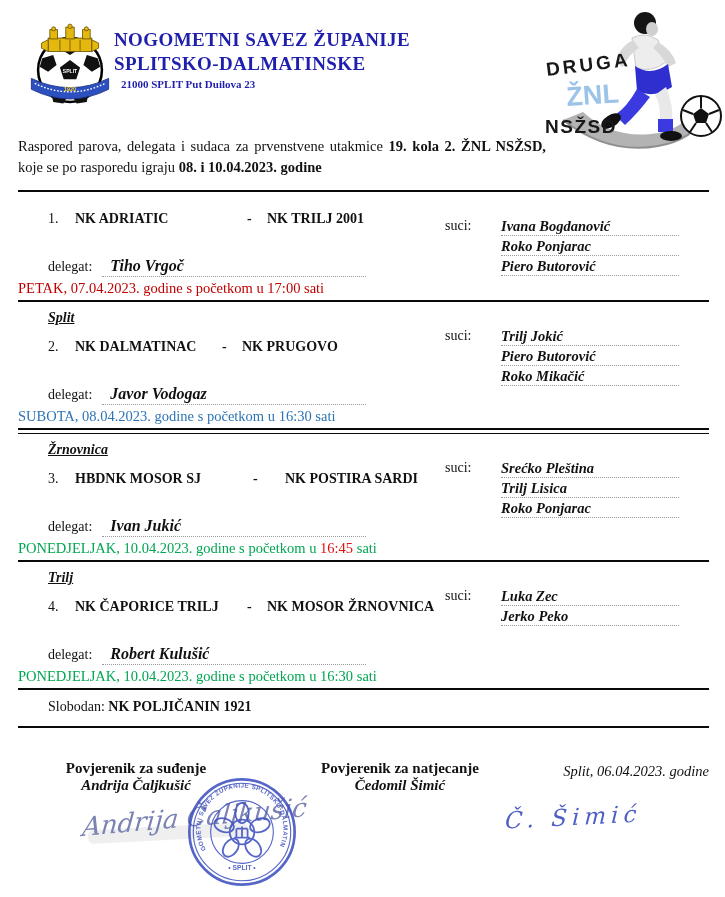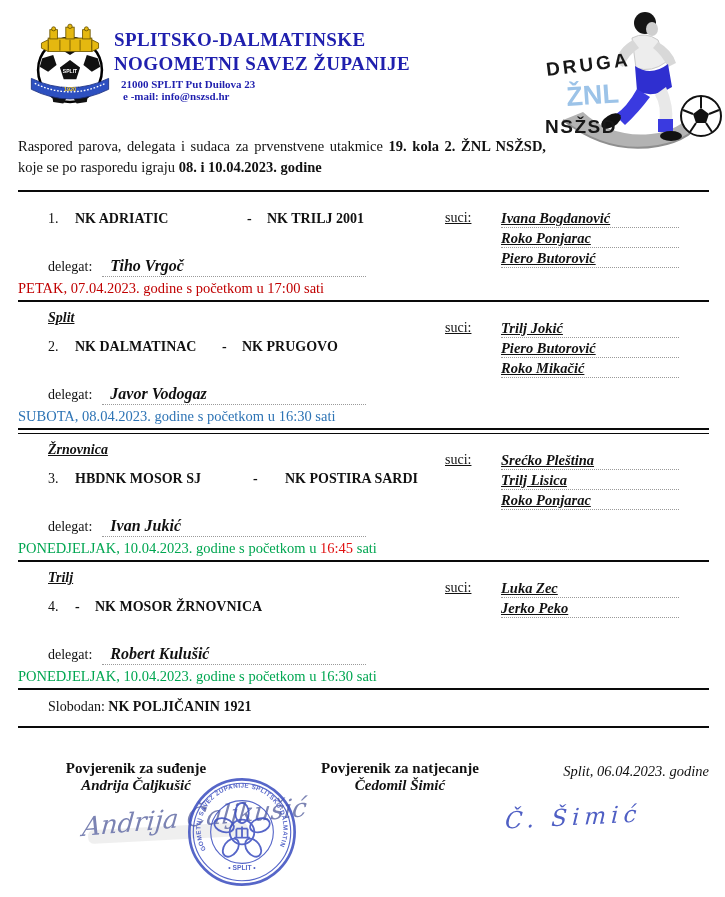--- a/index.html
+++ b/index.html
@@ -27,21 +27,21 @@
   .match-row{margin:11px 0 0 48px;height:20px;font-size:14px;display:flex;align-items:baseline;}
   .match-num{width:27px;}
   .team-home{font-weight:bold;width:172px;}
   .team-sep{font-weight:bold;width:20px;}
   .team-away{font-weight:bold;}
   .delegat-row{margin:26px 0 0 48px;height:22px;font-size:14px;display:flex;align-items:baseline;}
   .delegat-label{margin-right:10px;}
   .delegat-name{display:inline-block;width:256px;border-bottom:1px dotted #9a9a9a;
                 font-weight:bold;font-style:italic;font-size:16px;padding:0 0 1px 8px;}
   .sched{margin:1px 0 0 18px;height:20px;font-size:14.5px;}
-  .suci-block{position:absolute;left:445px;top:18px;display:flex;font-size:14px;text-decoration:underline;}
+  .suci-block{position:absolute;left:445px;top:26px;display:flex;font-size:14px;}
   .suci-label{width:44px;margin-right:12px;}
   .ref-col{width:178px;}
   .ref-name{border-bottom:1px dotted #9a9a9a;font-weight:bold;font-style:italic;
             font-size:14.5px;height:16px;line-height:16px;padding-bottom:1px;margin-bottom:2px;}
   
   .free-row{margin:9px 0 8px 48px;height:19px;font-size:14px;}
   .free-team{font-weight:bold;}
   
   .footer{display:flex;margin:32px 16px 0 30px;align-items:flex-start;}
   .f-col{text-align:center;}
@@ -92,24 +92,23 @@
           <line x1="50" y1="20" x2="50" y2="33"></line>
           <line x1="62" y1="20" x2="62" y2="33"></line>
       </g>
 
       <path d="M4,66 Q50,88 96,66 L96,79 Q50,102 4,79 Z" fill="#2d50c0" stroke="#1a2f80" stroke-width="1"></path>
       <path d="M8,72 Q50,92 92,72" fill="none" stroke="#ffffff" stroke-width="1.6" stroke-dasharray="2,2"></path>
       <text x="50" y="81" text-anchor="middle" font-size="6.5" font-weight="bold" fill="#ffd21e" font-family="Liberation Sans, sans-serif">1920</text>
     </svg>
 
     <div class="org-block">
+      <div class="org-title">NOGOMETNI SAVEZ ŽUPANIJE</div>
       <div class="org-title">SPLITSKO-DALMATINSKE</div>
-      <div class="org-title">NOGOMETNI SAVEZ ŽUPANIJE</div>
       <div class="org-addr">21000 SPLIT  Put Duilova 23</div>
-      <div class="org-mail">e -mail: info@nszsd.hr</div>
     </div>
 
     <svg class="league-logo" viewBox="0 0 190 150">
 
       <path d="M30,118 Q75,153 125,144 Q168,136 180,100 L166,98 Q155,128 118,132 Q78,136 50,110 Z" fill="#b3b3b3"></path>
       <path d="M30,118 Q75,153 125,144 Q160,138 174,112" fill="none" stroke="#8f8f8f" stroke-width="2"></path>
 
       <circle cx="112" cy="21" r="11" fill="#151515"></circle>
       <ellipse cx="119" cy="27" rx="6" ry="7" fill="#cfcfcf"></ellipse>
       <path d="M99,36 Q112,29 125,38 L133,60 Q119,71 103,66 Z" fill="#ededed" stroke="#c9c9c9" stroke-width="1"></path>
@@ -210,20 +209,21 @@
       <span class="delegat-name">Ivan Jukić</span>
     </div>
     <div class="sched"><span style="color: rgb(0, 166, 81);">PONEDJELJAK, 10.04.2023. godine s početkom u </span><span style="color: rgb(224, 16, 16);">16:45</span><span style="color: rgb(0, 166, 81);"> sati</span></div>
   </div>
   <div class="rule"></div>
 
   <div class="section">
     <div class="venue">Trilj</div>
     <div class="match-row">
       <span class="match-num">4.</span>
+      <span class="team-home">NK ČAPORICE TRILJ</span>
       <span class="team-sep">-</span>
       <span class="team-away">NK MOSOR ŽRNOVNICA</span>
     </div>
     <div class="suci-block">
       <span class="suci-label">suci:</span>
       <div class="ref-col">
         <div class="ref-name">Luka Zec</div>
         <div class="ref-name">Jerko Peko</div>
       </div>
     </div>

